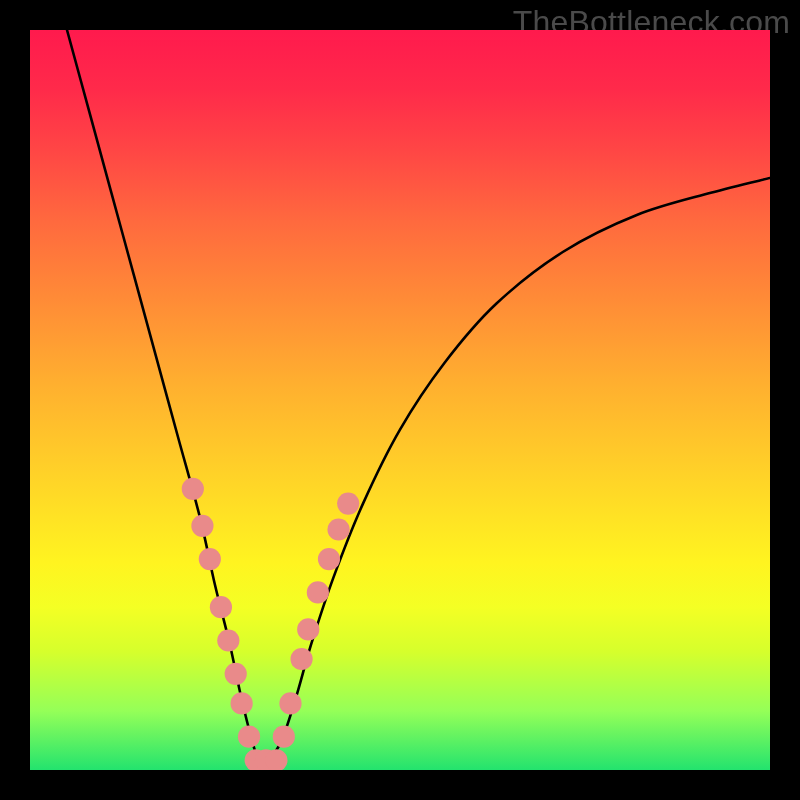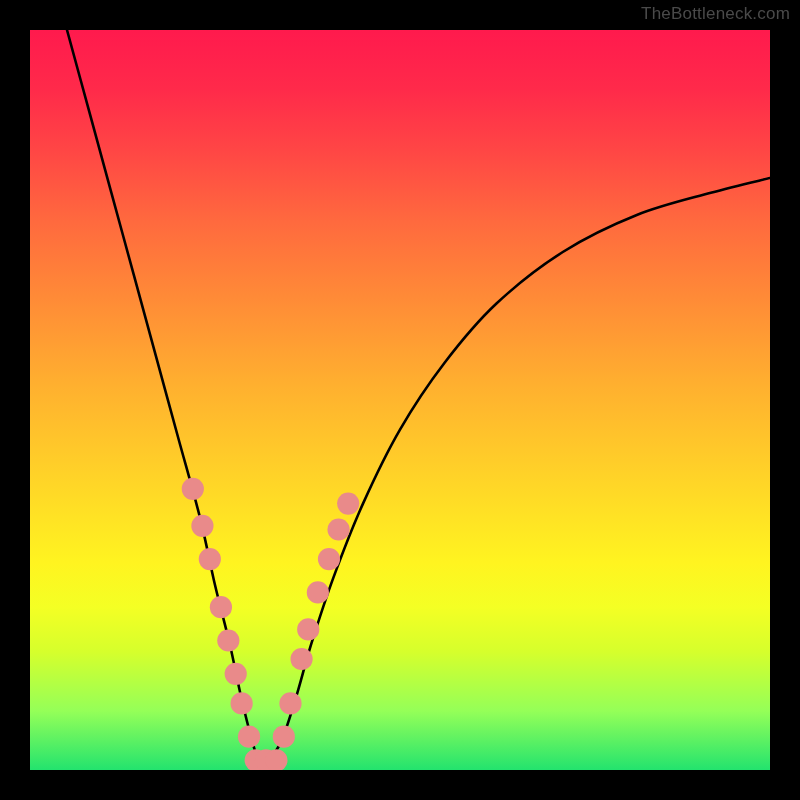--- a/index.html
+++ b/index.html
@@ -38,21 +38,21 @@
       #fff420 72%,
       #f4ff24 78%,
       #d6ff2c 84%,
       #95ff58 92%,
       #23e36e 100%);
   }
   .watermark {
     position: absolute;
     top: 4px;
     right: 10px;
-    font-size: 17px;
+    font-size: 32px;
     font-weight: 500;
     color: #4a4a4a;
     letter-spacing: 0.2px;
     user-select: none;
   }
   svg.curve {
     position: absolute;
     inset: 0;
   }
 </style>

